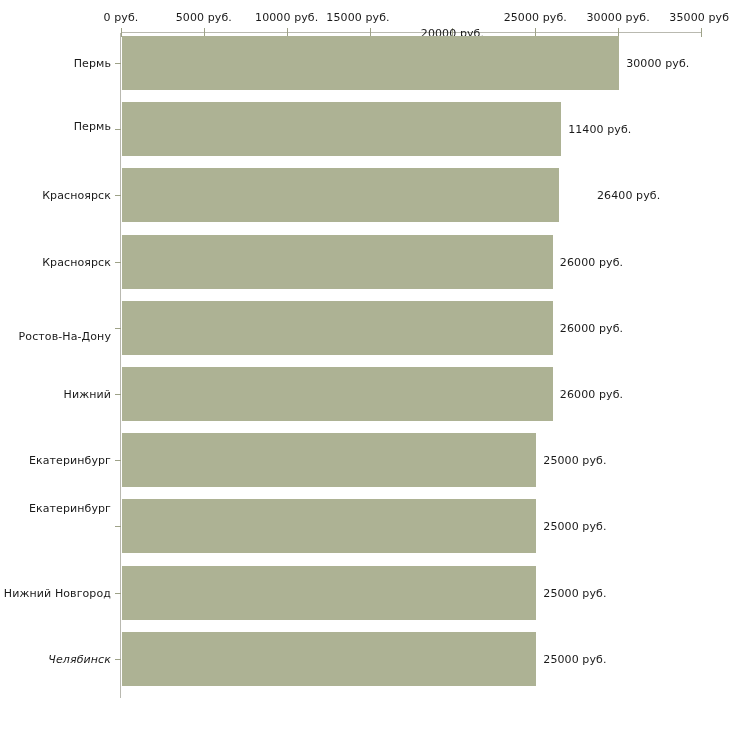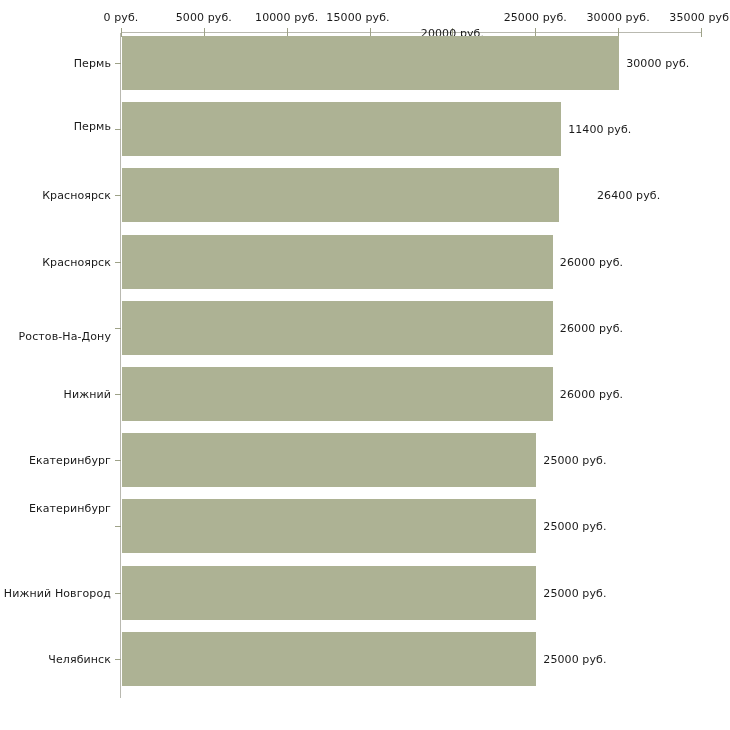--- a/index.html
+++ b/index.html
@@ -141,21 +141,21 @@
       <div class="y-tick-label" style="top: 327.8px; margin-top: 8px;">Ростов-На-Дону</div>
       <div class="y-tick" style="top: 394px;"></div>
       <div class="y-tick-label" style="top: 394px;">Нижний</div>
       <div class="y-tick" style="top: 460.2px;"></div>
       <div class="y-tick-label" style="top: 460.2px;">Екатеринбург</div>
       <div class="y-tick" style="top: 526.4px;"></div>
       <div class="y-tick-label" style="top: 508px;">Екатеринбург</div>
       <div class="y-tick" style="top: 592.6px;"></div>
       <div class="y-tick-label" style="top: 592.6px;">Нижний Новгород</div>
       <div class="y-tick" style="top: 658.8px;"></div>
-      <div class="y-tick-label" style="top: 658.8px;">Челябинск</div>
+      <div class="y-tick-label" style="top: 658.8px; font-style: italic;">Челябинск</div>
     </div>
 
   <div id="bars-container">
       <div class="bar" title="Москва 30000 руб." style="top: 36px; height: 54px; width: 497.143px; background: rgb(173, 178, 148);"></div>
       <div class="bar-value-label" style="left: 626.143px; top: 63px;">30000 руб.</div>
       <div class="bar" title="Пермь 26500 руб." style="top: 102.2px; height: 54px; width: 439.143px; background: rgb(173, 178, 148);"></div>
       <div class="bar-value-label" style="left: 568.143px; top: 129.2px;">11400 руб.</div>
       <div class="bar" title="Красноярск 26400 руб." style="top: 168.4px; height: 54px; width: 437.486px; background: rgb(173, 178, 148);"></div>
       <div class="bar-value-label" style="left: 597px; top: 195.4px;">26400 руб.</div>
       <div class="bar" title="Волгоград 26000 руб." style="top: 234.6px; height: 54px; width: 430.857px; background: rgb(173, 178, 148);"></div>

